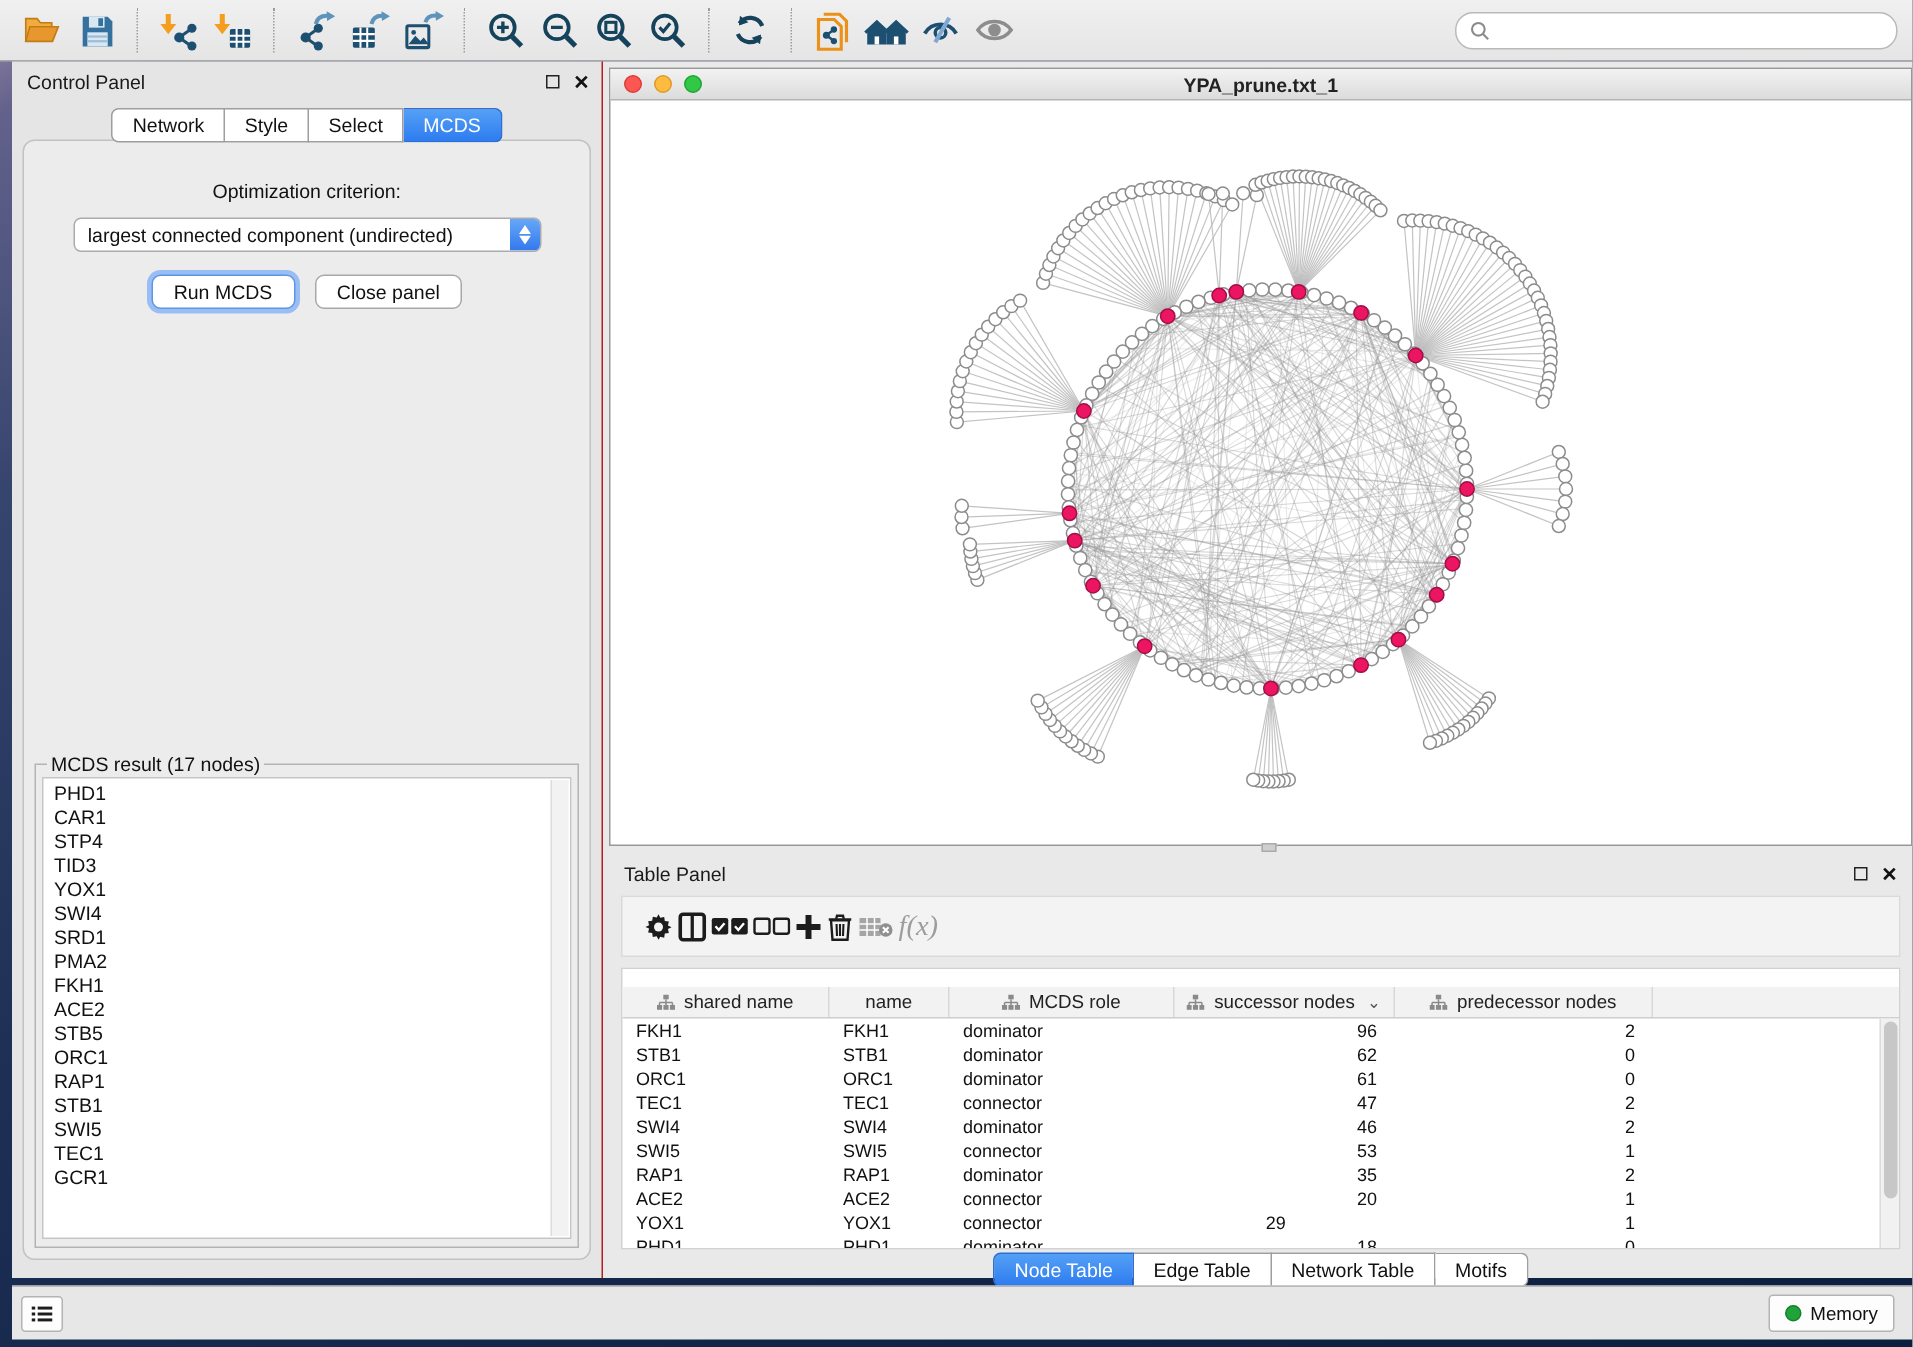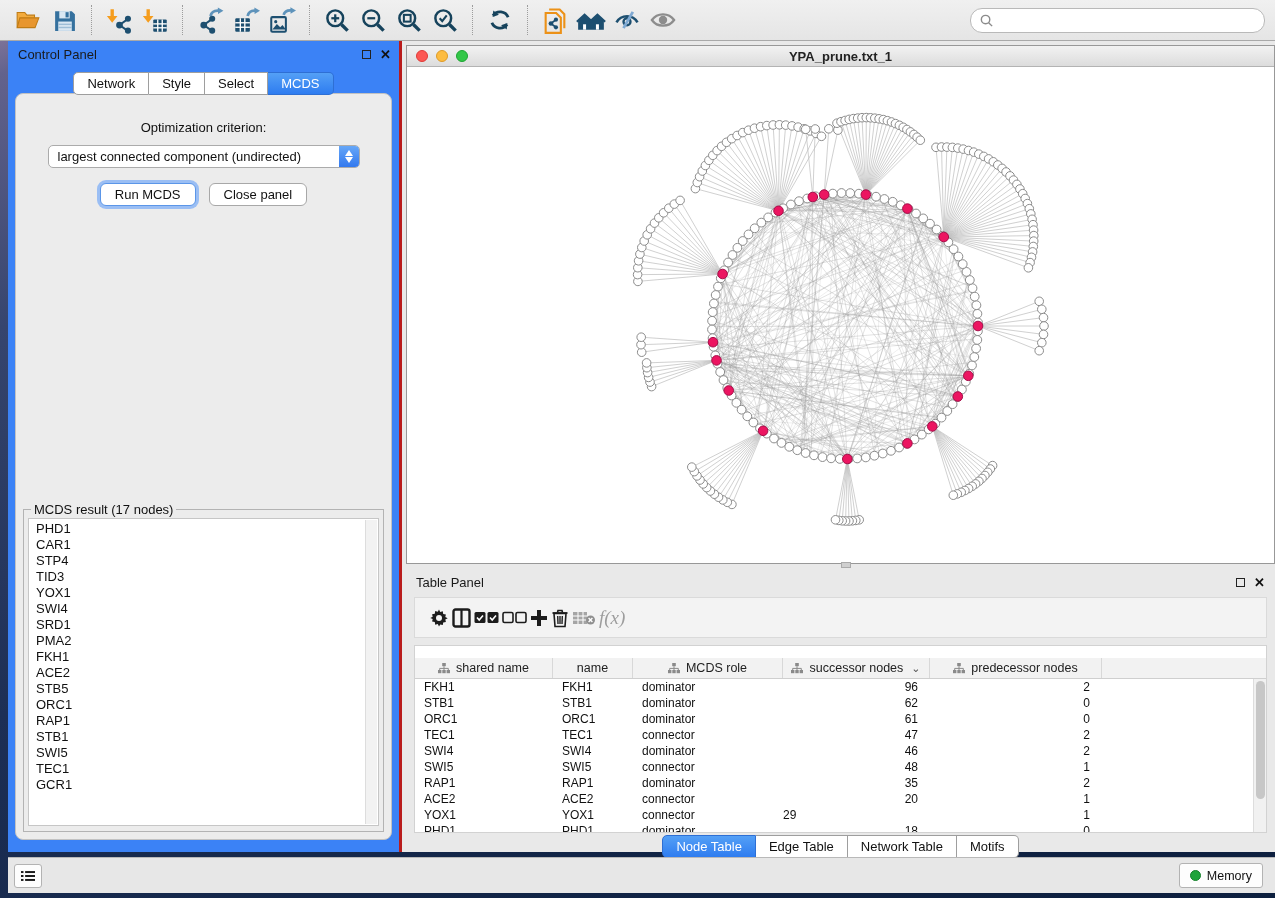--- a/index.html
+++ b/index.html
@@ -18,21 +18,21 @@
   .tb-btn { width:36px; height:34px; border:none; background:transparent; display:flex; align-items:center; justify-content:center; padding:0; }
   .tb-sep { width:1px; height:30px; border-left:1px dotted #9c9c9c; margin:0 9px; }
   .tb-search { margin-left:auto; width:295px; height:25px; background:#fff; border:1px solid #b9b9b9;
     border-radius:12px; display:flex; align-items:center; padding:0 8px; }
   .tb-search input { border:none; outline:none; flex:1; font-size:12px; background:transparent; }
 
   
   .main { position:absolute; top:41px; left:0; right:0; bottom:41px; display:flex; padding-left:8px; }
 
   
-  .control-panel { width:394px; background:#3b82f6; position:relative; border-right:3px solid #b91c1c; }
+  .control-panel { width:394px; background:#e5e5e5; position:relative; border-right:1px solid #b91c1c; }
   .cp-header { position:absolute; top:6px; left:10px; right:8px; display:flex; align-items:center; }
   .panel-title { font-size:13px; color:#1a1a1a; }
   .panel-winbtns { margin-left:auto; display:flex; gap:9px; align-items:center; }
   .float-glyph { width:9px; height:9px; border:1.5px solid #222; display:inline-block; }
   .close-glyph { font-size:13px; font-weight:bold; color:#111; line-height:9px; }
   .cp-tabs { position:absolute; top:31px; left:0; right:0; display:flex; justify-content:center; z-index:2; }
   .seg-tab { font-size:13px; padding:3px 13px; background:#fff; border:1px solid #9e9e9e; border-left:none; color:#111; }
   .seg-tab:first-child { border-left:1px solid #9e9e9e; border-radius:5px 0 0 5px; }
   .seg-tab:last-child { border-radius:0 5px 5px 0; }
   .seg-tab.active { background:linear-gradient(#54a0f6,#2e7cf0); border-color:#2e6fd4; color:#fff; }
@@ -1321,42 +1321,42 @@
                   <div class="dt-cell" style="width: 138px; text-align: left; padding: 0px 0px 0px 9px;">SWI4</div>
                   <div class="dt-cell" style="width: 80px; text-align: left; padding: 0px 0px 0px 9px;">SWI4</div>
                   <div class="dt-cell" style="width: 150px; text-align: left; padding: 0px 0px 0px 9px;">dominator</div>
                   <div class="dt-cell" style="width: 147px; text-align: right; padding: 0px 12px 0px 0px;">46</div>
                   <div class="dt-cell" style="width: 172px; text-align: right; padding: 0px 12px 0px 0px;">2</div>
                 </div>
                 <div class="dt-row">
                   <div class="dt-cell" style="width: 138px; text-align: left; padding: 0px 0px 0px 9px;">SWI5</div>
                   <div class="dt-cell" style="width: 80px; text-align: left; padding: 0px 0px 0px 9px;">SWI5</div>
                   <div class="dt-cell" style="width: 150px; text-align: left; padding: 0px 0px 0px 9px;">connector</div>
-                  <div class="dt-cell" style="width: 147px; text-align: right; padding: 0px 12px 0px 0px;">48</div>
+                  <div class="dt-cell" style="width: 147px; text-align: right; padding: 0px 12px 0px 0px;">53</div>
                   <div class="dt-cell" style="width: 172px; text-align: right; padding: 0px 12px 0px 0px;">1</div>
                 </div>
                 <div class="dt-row">
                   <div class="dt-cell" style="width: 138px; text-align: left; padding: 0px 0px 0px 9px;">RAP1</div>
                   <div class="dt-cell" style="width: 80px; text-align: left; padding: 0px 0px 0px 9px;">RAP1</div>
                   <div class="dt-cell" style="width: 150px; text-align: left; padding: 0px 0px 0px 9px;">dominator</div>
                   <div class="dt-cell" style="width: 147px; text-align: right; padding: 0px 12px 0px 0px;">35</div>
                   <div class="dt-cell" style="width: 172px; text-align: right; padding: 0px 12px 0px 0px;">2</div>
                 </div>
                 <div class="dt-row">
                   <div class="dt-cell" style="width: 138px; text-align: left; padding: 0px 0px 0px 9px;">ACE2</div>
                   <div class="dt-cell" style="width: 80px; text-align: left; padding: 0px 0px 0px 9px;">ACE2</div>
                   <div class="dt-cell" style="width: 150px; text-align: left; padding: 0px 0px 0px 9px;">connector</div>
                   <div class="dt-cell" style="width: 147px; text-align: right; padding: 0px 12px 0px 0px;">20</div>
                   <div class="dt-cell" style="width: 172px; text-align: right; padding: 0px 12px 0px 0px;">1</div>
                 </div>
                 <div class="dt-row">
                   <div class="dt-cell" style="width: 138px; text-align: left; padding: 0px 0px 0px 9px;">YOX1</div>
                   <div class="dt-cell" style="width: 80px; text-align: left; padding: 0px 0px 0px 9px;">YOX1</div>
                   <div class="dt-cell" style="width: 150px; text-align: left; padding: 0px 0px 0px 9px;">connector</div>
-                  <div class="dt-cell" style="width: 147px; text-align: left; padding: 0px 12px 0px 0px;">29</div>
+                  <div class="dt-cell" style="width: 147px; text-align: center; padding: 0px 12px 0px 0px;">29</div>
                   <div class="dt-cell" style="width: 172px; text-align: right; padding: 0px 12px 0px 0px;">1</div>
                 </div>
                 <div class="dt-row">
                   <div class="dt-cell" style="width: 138px; text-align: left; padding: 0px 0px 0px 9px;">PHD1</div>
                   <div class="dt-cell" style="width: 80px; text-align: left; padding: 0px 0px 0px 9px;">PHD1</div>
                   <div class="dt-cell" style="width: 150px; text-align: left; padding: 0px 0px 0px 9px;">dominator</div>
                   <div class="dt-cell" style="width: 147px; text-align: right; padding: 0px 12px 0px 0px;">18</div>
                   <div class="dt-cell" style="width: 172px; text-align: right; padding: 0px 12px 0px 0px;">0</div>
                 </div>
               </div>

